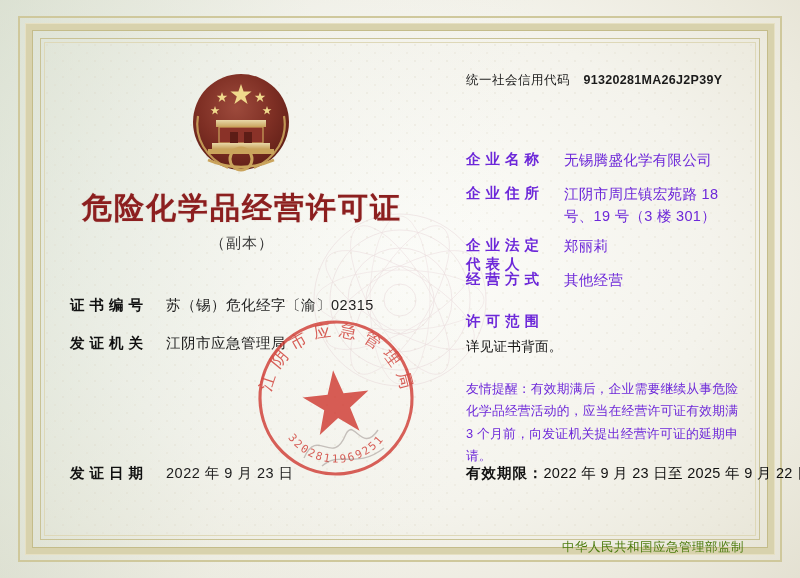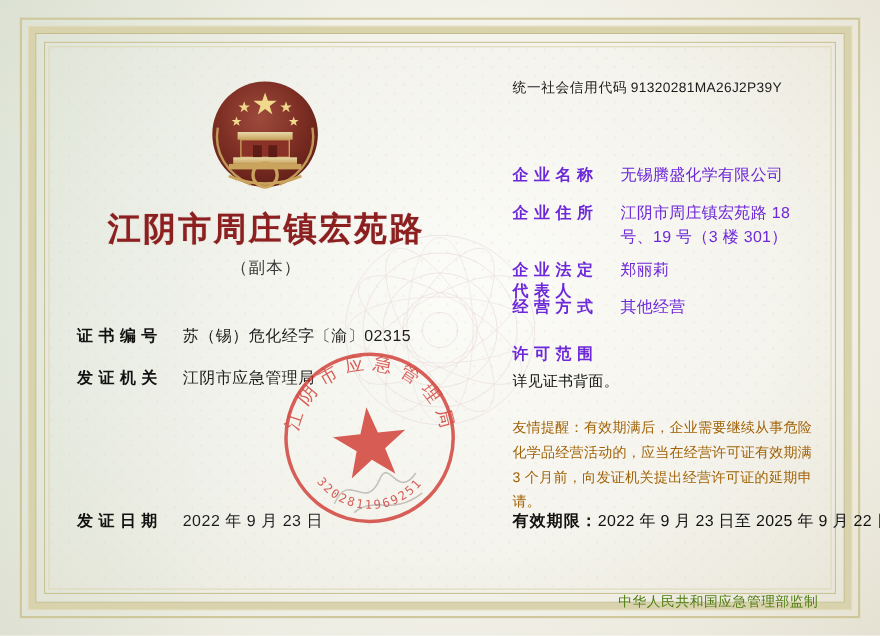--- a/index.html
+++ b/index.html
@@ -170,21 +170,21 @@
   }
   .credit-code {
     position: absolute;
     left: 14px;
     top: 16px;
     font-size: 12.5px;
     color: #1b1b1b;
     white-space: nowrap;
   }
   .credit-code .lbl { letter-spacing: 0.5px; }
-  .credit-code .val { letter-spacing: 0.3px; }
+  .credit-code .val { margin-left: 10px; letter-spacing: 0.3px; font-weight: bold; }
 
   .r-field {
     position: absolute;
     left: 14px;
     display: flex;
     align-items: flex-start;
     font-size: 14.5px;
     color: #6d28d9;
   }
   .r-field .lbl {
@@ -213,21 +213,21 @@
     color: #111;
     letter-spacing: 0.3px;
   }
   .note {
     position: absolute;
     left: 14px;
     top: 322px;
     width: 272px;
     font-size: 12.8px;
     line-height: 1.75;
-    color: #a16207;
+    color: #6d28d9;
     text-align: justify;
   }
   .validity {
     position: absolute;
     left: 14px;
     top: 408px;
     font-size: 14.5px;
     color: #111;
     white-space: nowrap;
   }
@@ -324,21 +324,21 @@
         <rect x="66" y="68" width="8" height="11" fill="#5d1d16"></rect>
         <rect x="34" y="79" width="58" height="6" fill="url(#gGold)"></rect>
         <rect x="30" y="85" width="66" height="5" fill="#caa45c"></rect>
       </g>
 
       <circle cx="63" cy="95" r="11" fill="none" stroke="#caa45c" stroke-width="3"></circle>
 
       <path d="M30 96 q33 14 66 0" stroke="#caa45c" stroke-width="2.5" fill="none"></path>
     </svg>
 
-    <div class="cert-title">江阴市周庄镇宏苑路</div>
+    <div class="cert-title">危险化学品经营许可证</div>
     <div class="cert-subtitle">（副本）</div>
 
     <div class="left-field lf-no">
       <span class="lbl">证书编号</span>
       <span class="val">苏（锡）危化经字〔渝〕02315</span>
     </div>
 
     <div class="left-field lf-org">
       <span class="lbl">发证机关</span>
       <span class="val">江阴市应急管理局</span>

